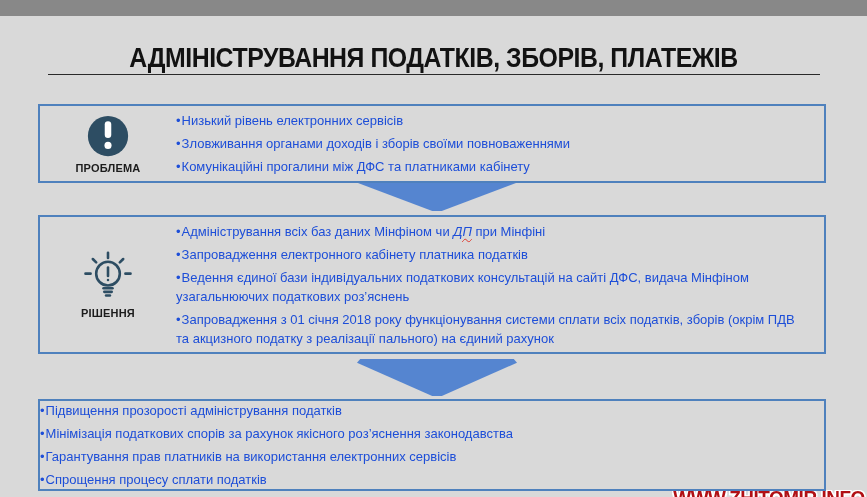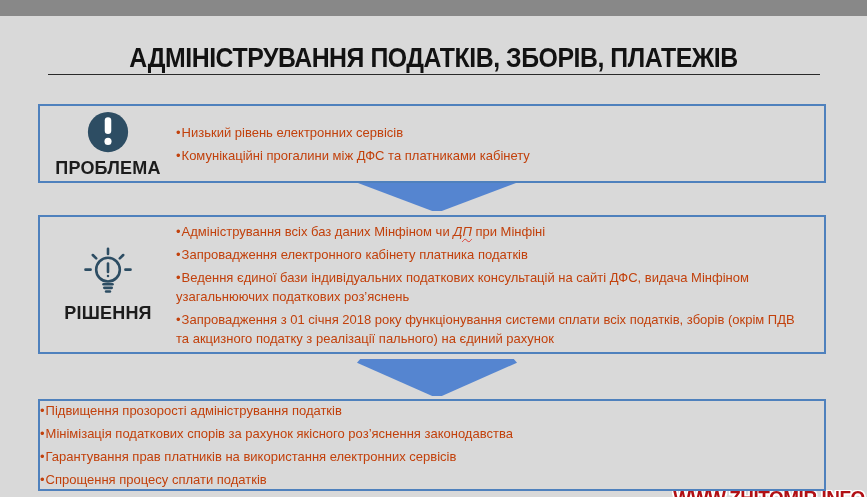--- a/index.html
+++ b/index.html
@@ -24,25 +24,25 @@
     display:flex; align-items:stretch; z-index:2; box-sizing:border-box;
   }
   #box-problem  { top:88px;  height:79px; }
   #box-solution { top:199px; height:139px; }
   #box-result   { top:383px; height:92px; }
   .icon-col {
     width:136px; flex:0 0 136px; display:flex; flex-direction:column;
     align-items:center; justify-content:center; gap:3px;
   }
   .section-label {
-    font-size:18px; font-weight:800; color:#1c1c1c; letter-spacing:0.2px;
+    font-size:11px; font-weight:800; color:#1c1c1c; letter-spacing:0.2px;
   }
   .bullets {
     flex:1; display:flex; flex-direction:column; justify-content:center;
-    padding:4px 14px 4px 0; color:#c2410c; font-size:13px; line-height:19px;
+    padding:4px 14px 4px 0; color:#1d4ed8; font-size:13px; line-height:19px;
   }
   .bullet { margin:2px 0; }
   .bullet::before { content:"•"; margin-right:1px; }
   .misspelled {
     text-decoration:underline wavy #e03a2f 1px;
     text-underline-offset:2px;
     font-style:italic;
   }
   .down-arrow {
     position:absolute; background:#5585d0; z-index:1;
@@ -83,20 +83,21 @@
         <svg width="46" height="46" viewBox="0 0 48 48">
           <circle cx="24" cy="24" r="21" fill="#2d4d63"></circle>
           <rect x="20.6" y="8.5" width="6.8" height="17.5" rx="3.4" fill="#ffffff"></rect>
           <circle cx="24" cy="33.8" r="3.7" fill="#ffffff"></circle>
         </svg>
       </span>
       <span class="section-label">ПРОБЛЕМА</span>
     </div>
     <div class="bullets">
         <p class="bullet"><span>Низький рівень електронних сервісів</span></p>
+        <p class="bullet"><span>Зловживання органами доходів і зборів своїми повноваженнями</span></p>
         <p class="bullet"><span>Комунікаційні прогалини між ДФС та платниками кабінету</span></p>
       </div>
   </div>
 
   <div class="down-arrow" id="arrow-1"></div>
 
   <div class="box" id="box-solution">
     <div class="icon-col">
       <span>
         <svg width="54" height="54" viewBox="0 0 48 48" fill="none" stroke="#2d4d63" stroke-width="2.3" stroke-linecap="round">

